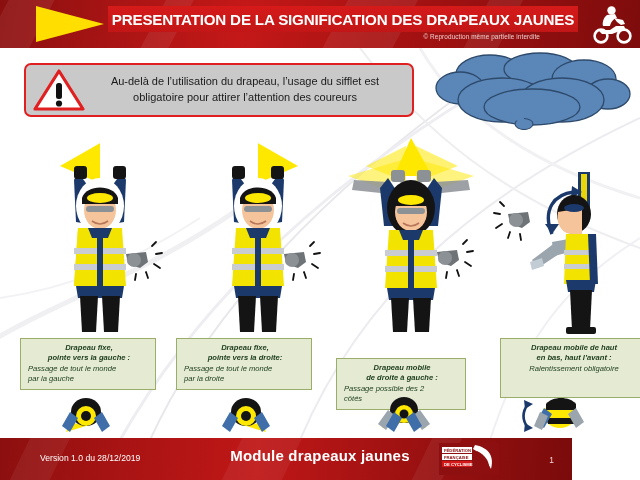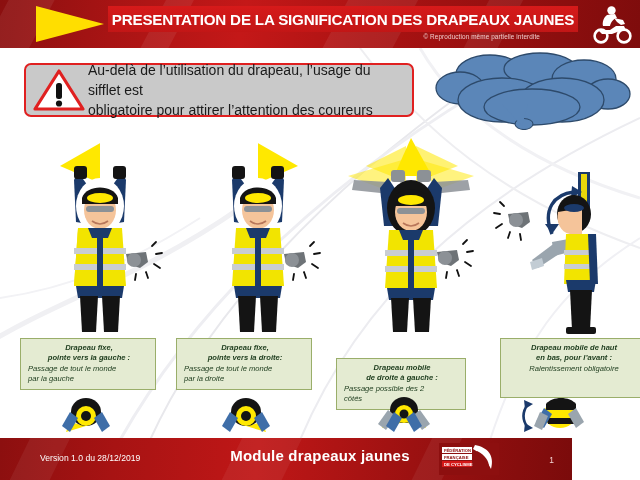--- a/index.html
+++ b/index.html
@@ -53,22 +53,22 @@
   .bg-swoosh { position:absolute; left:0; top:48px; width:640px; height:392px; pointer-events:none; }
 
   
   .warn-box {
     position:absolute; left:24px; top:63px; width:390px; height:54px;
     background:#c9c9c9; border:2.2px solid #e02020; border-radius:7px;
     display:flex; align-items:center;
   }
   .warn-tri { width:54px; height:44px; margin-left:6px; flex:0 0 auto; }
   .warn-text {
-    flex:1 1 auto; padding:0 10px 0 2px;
-    font-size:14px; color:#1a1a1a; line-height:1.45;
+    flex:1 1 auto; text-align:center; padding:0 10px 0 2px;
+    font-size:11px; color:#1a1a1a; line-height:1.45;
   }
 
   
   .bubble { position:absolute; left:432px; top:52px; width:200px; height:78px; }
   .bubble-text {
     position:absolute; left:12px; top:30px; width:178px; text-align:center;
     font-size:9.6px; color:#10233d; z-index:3;
   }
 
   
@@ -393,21 +393,21 @@
     </div>
     <div class="cap-body">
       <div>Passage possible des 2</div>
       <div>côtés</div>
     </div>
   </div>
 
   <div class="caption cap4">
     <div class="cap-title">
       <div>Drapeau mobile de haut</div>
-      <div>en bas, pour l’avant :</div>
+      <div>en bas, haut l’avant :</div>
     </div>
     <div class="cap-body">
       <div>Ralentissement obligatoire</div>
     </div>
   </div>
 
   <svg class="mini m1" viewBox="0 0 72 46">
     <path d="M36 34 L 16 40 L 20 30 Z" fill="#ffe800"></path>
     <ellipse cx="36" cy="20" rx="15" ry="14" fill="#141414"></ellipse>
     <ellipse cx="36" cy="24" rx="10" ry="10" fill="#ffe800"></ellipse>

